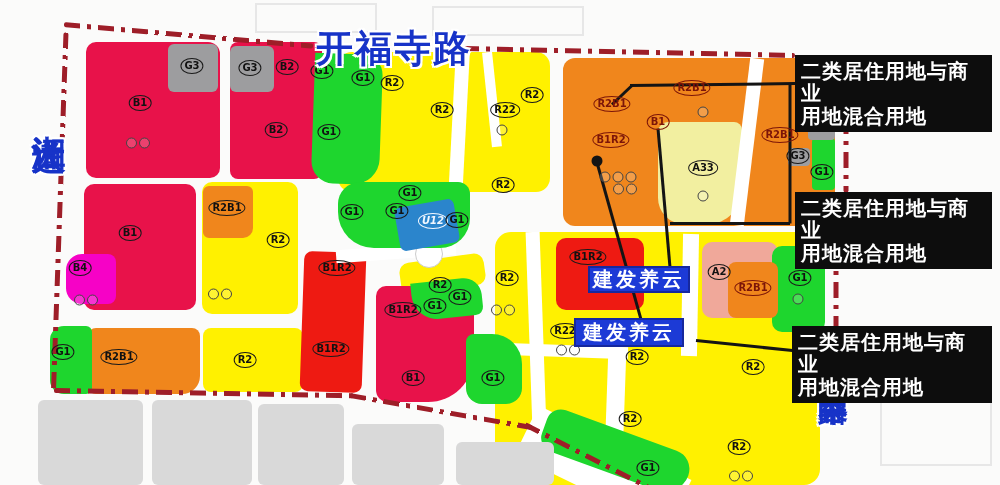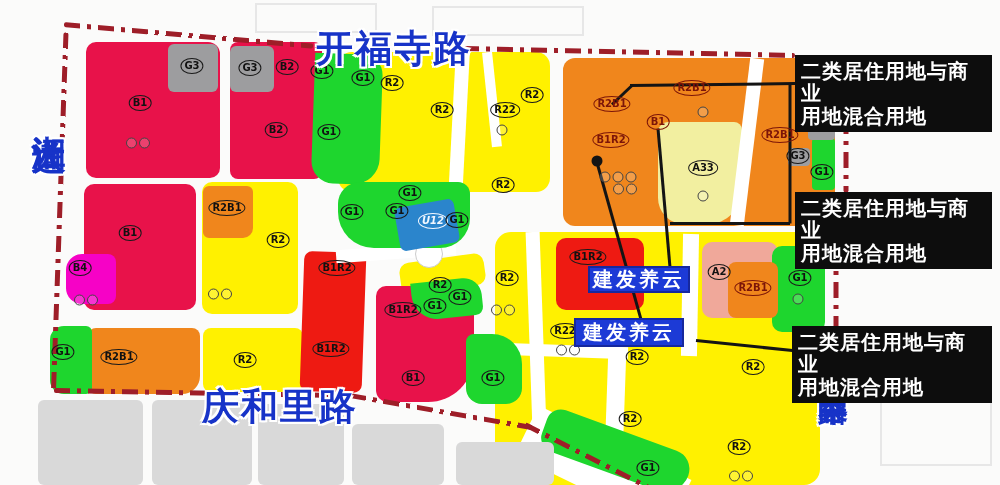--- a/index.html
+++ b/index.html
@@ -197,21 +197,20 @@
         <i></i>
       </div>
       <div class="mk" style="left: 220px; top: 294px;">
         <i></i>
         <i></i>
       </div>
     </div>
 
   <div class="roadname" id="rn-top" style="color: rgb(23, 51, 200);">开福寺路</div>
   <div class="roadname vert" id="rn-left" style="color: rgb(23, 51, 200);">湘江大道</div>
-  <div class="roadname" id="rn-bottom" style="color: rgb(23, 51, 200);">庆和里路</div>
   <div class="roadname vert" id="rn-right" style="color: rgb(23, 51, 200);">芙蓉中路</div>
 
   <div class="note" id="n1" style="background: rgb(13, 13, 13);">
     <div>二类居住用地与商业</div>
     <div>用地混合用地</div>
   </div>
   <div class="note" id="n2" style="background: rgb(13, 13, 13);">
     <div>二类居住用地与商业</div>
     <div>用地混合用地</div>
   </div>

